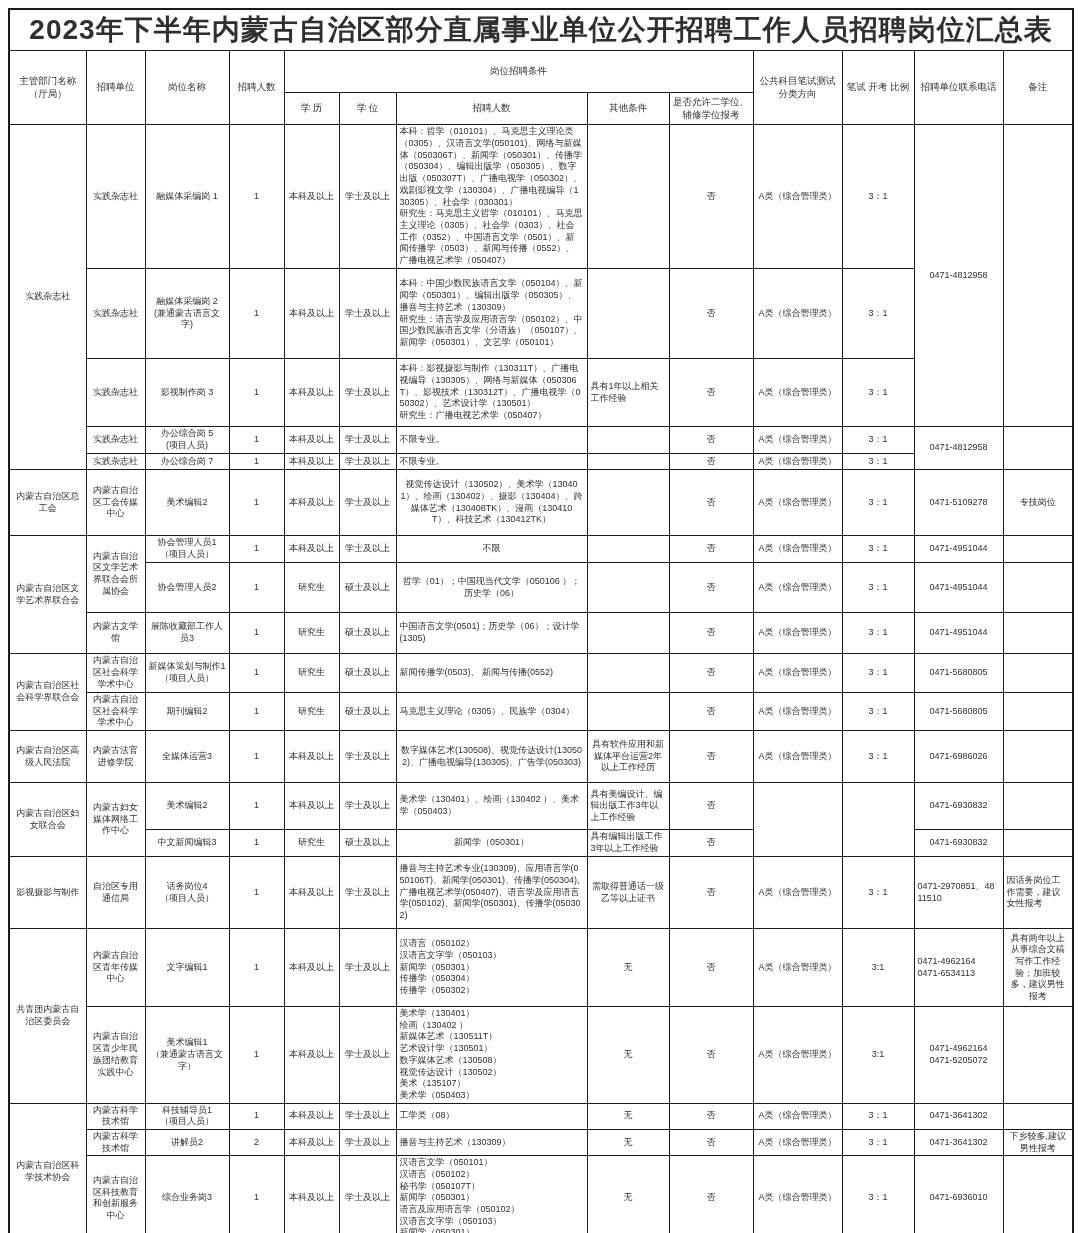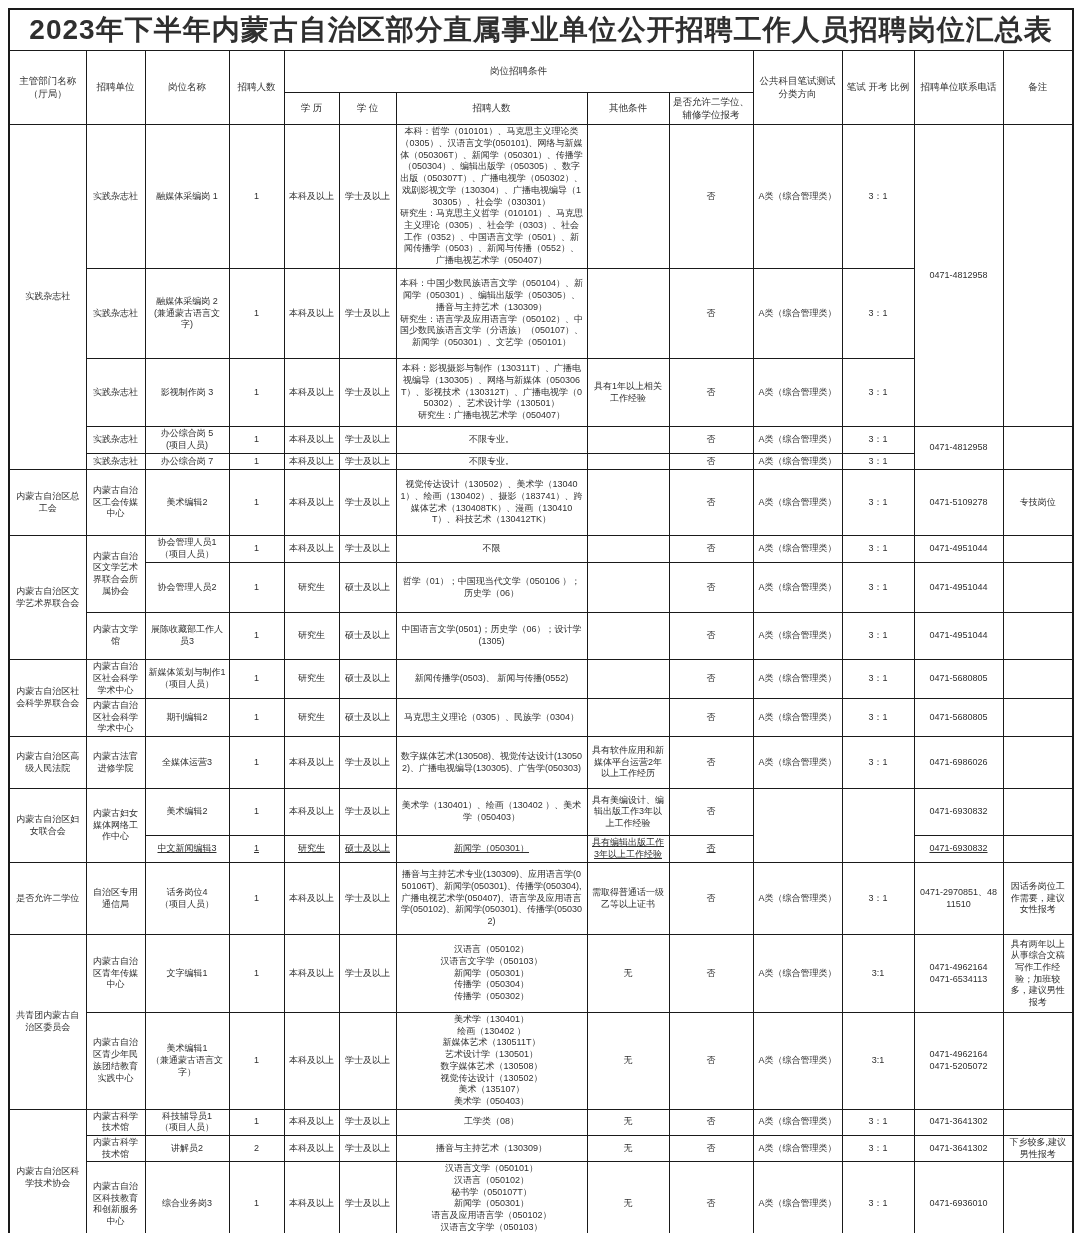--- a/index.html
+++ b/index.html
@@ -2,21 +2,21 @@
 <html><head>
 <meta charset="utf-8">
 <style>
   html,body{margin:0;padding:0;background:#fff;}
   body{font-family:"Liberation Sans","DejaVu Sans",sans-serif;color:#2f2f2f;}
   .sheet{width:1064px;margin:8px auto;}
   table{border-collapse:collapse;table-layout:fixed;width:1064px;border:2px solid #1a1a1a;}
   td,th{border:1px solid #1a1a1a;font-size:9px;font-weight:normal;line-height:1.3;
         text-align:center;vertical-align:middle;padding:1px 3px;white-space:pre-line;
         word-break:break-all;overflow:hidden;}
-  td.left{text-align:center;}
+  td.left{text-align:left;}
   tr.title-row td{font-size:28px;font-weight:bold;letter-spacing:1px;height:38px;
         white-space:normal;border-bottom:1px solid #1a1a1a;}
   thead th{font-size:9.5px;margin-left:19px;}
   .h1{height:42px;} .h2{height:32px;}
 </style>
 </head>
 <body>
 
 <div class="sheet">
   <table>
@@ -129,21 +129,21 @@
           <td>A类（综合管理类）</td>
           <td>3：1</td>
         </tr>
         <tr style="height: 66px;">
           <td>内蒙古自治区总工会</td>
           <td>内蒙古自治区工会传媒中心</td>
           <td>美术编辑2</td>
           <td>1</td>
           <td>本科及以上</td>
           <td>学士及以上</td>
-          <td>视觉传达设计（130502）、美术学（130401）、绘画（130402）、摄影（183741）、跨媒体艺术（130408TK）、漫画（130410T）、科技艺术（130412TK）</td>
+          <td>视觉传达设计（130502）、美术学（130401）、绘画（130402）、摄影（130404）、跨媒体艺术（130408TK）、漫画（130410T）、科技艺术（130412TK）</td>
           <td></td>
           <td>否</td>
           <td>A类（综合管理类）</td>
           <td>3：1</td>
           <td>0471-5109278</td>
           <td>专技岗位</td>
         </tr>
         <tr style="height: 27px;">
           <td rowspan="3">内蒙古自治区文学艺术界联合会</td>
           <td rowspan="2">内蒙古自治区文学艺术界联合会所属协会</td>
@@ -166,21 +166,21 @@
           <td>研究生</td>
           <td>硕士及以上</td>
           <td>哲学（01）；中国现当代文学（050106 ）；历史学（06）</td>
           <td></td>
           <td>否</td>
           <td>A类（综合管理类）</td>
           <td>3：1</td>
           <td>0471-4951044</td>
           <td></td>
         </tr>
-        <tr style="height: 47px;">
+        <tr style="height: 41px;">
           <td>内蒙古文学馆</td>
           <td>展陈收藏部工作人员3</td>
           <td>1</td>
           <td>研究生</td>
           <td>硕士及以上</td>
           <td class="left">中国语言文学(0501)；历史学（06）；设计学(1305)</td>
           <td></td>
           <td>否</td>
           <td>A类（综合管理类）</td>
           <td>3：1</td>
@@ -239,33 +239,33 @@
           <td>本科及以上</td>
           <td>学士及以上</td>
           <td class="left">美术学（130401）、绘画（130402 ）、美术学（050403）</td>
           <td class="left">具有美编设计、编辑出版工作3年以上工作经验</td>
           <td>否</td>
           <td rowspan="2"></td>
           <td rowspan="2"></td>
           <td>0471-6930832</td>
           <td></td>
         </tr>
-        <tr style="height: 27px; text-decoration: underline;">
+        <tr style="height: 27px;">
           <td>中文新闻编辑3</td>
           <td>1</td>
           <td>研究生</td>
           <td>硕士及以上</td>
           <td>新闻学（050301）</td>
           <td class="left">具有编辑出版工作3年以上工作经验</td>
           <td>否</td>
           <td>0471-6930832</td>
           <td></td>
         </tr>
         <tr style="height: 72px;">
-          <td>是否允许二学位</td>
+          <td>影视摄影与制作</td>
           <td>自治区专用通信局</td>
           <td>话务岗位4
 （项目人员）</td>
           <td>1</td>
           <td>本科及以上</td>
           <td>学士及以上</td>
           <td class="left">播音与主持艺术专业(130309)、应用语言学(050106T)、新闻学(050301)、传播学(050304),广播电视艺术学(050407)、语言学及应用语言学(050102)、新闻学(050301)、传播学(050302)</td>
           <td>需取得普通话一级乙等以上证书</td>
           <td>否</td>
           <td>A类（综合管理类）</td>

